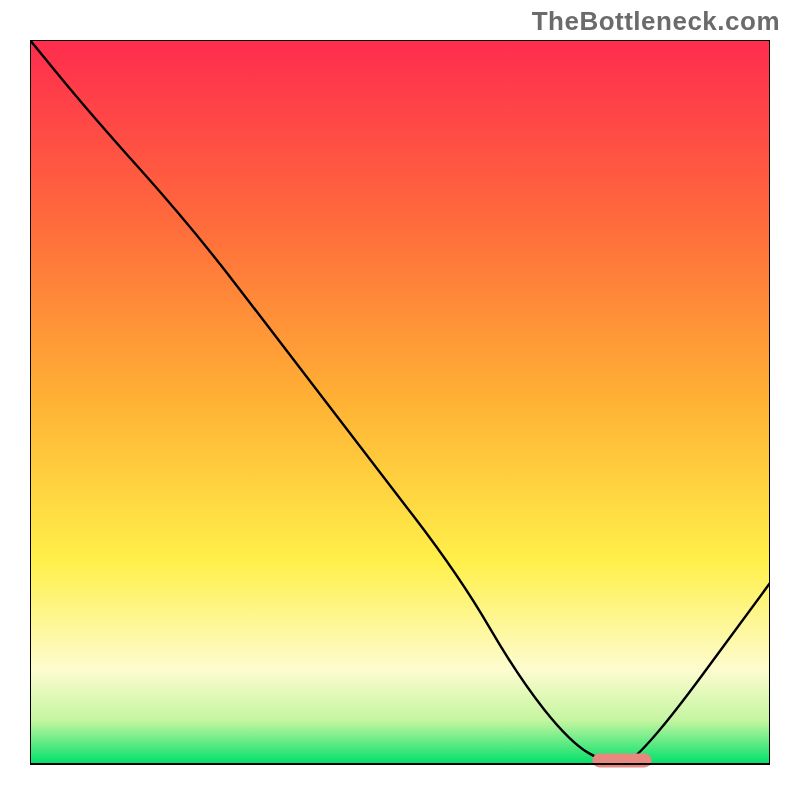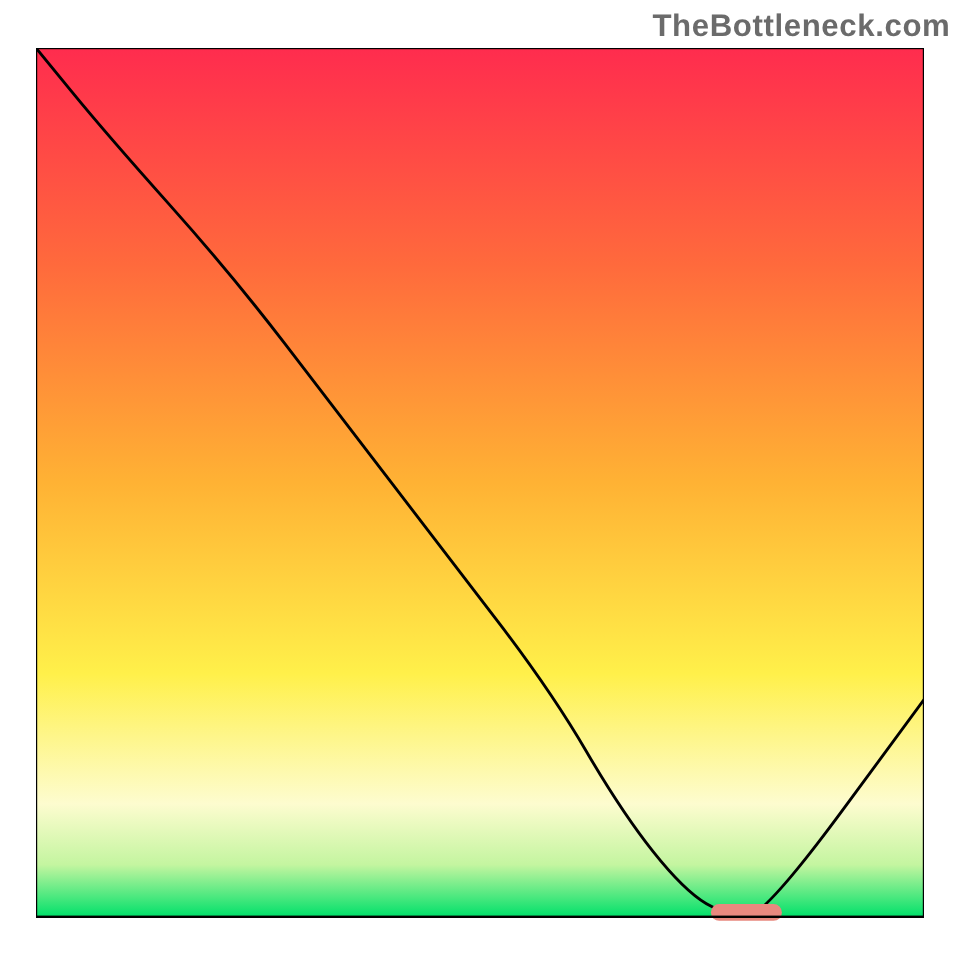--- a/index.html
+++ b/index.html
@@ -12,21 +12,21 @@
     overflow: hidden;
   }
   .container {
     position: relative;
     width: 800px;
     height: 800px;
   }
   .watermark {
     position: absolute;
     top: 6px;
-    right: 8px;
+    right: 20px;
     font-size: 26px;
     font-weight: 600;
     color: #6b6b6b;
     letter-spacing: 0.5px;
     z-index: 10;
   }
   .plot-wrap {
     position: absolute;
     left: 30px;
     top: 40px;

